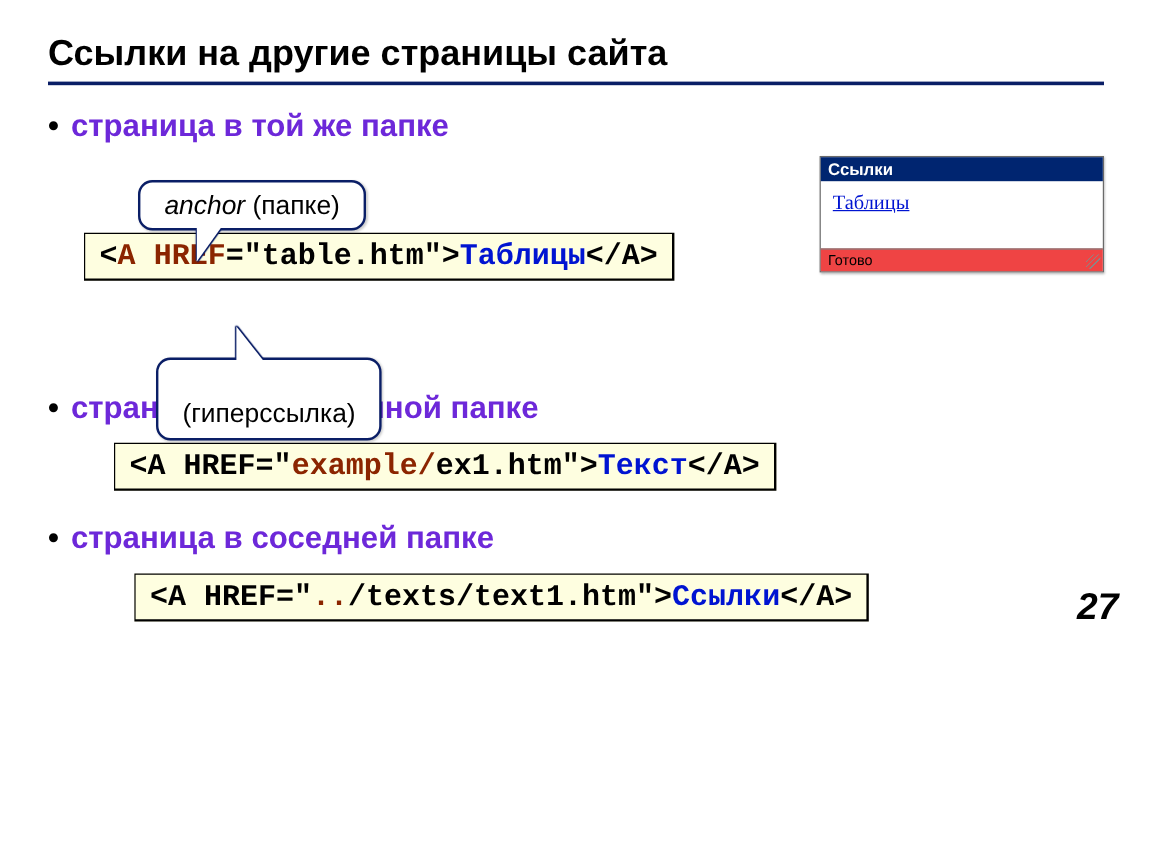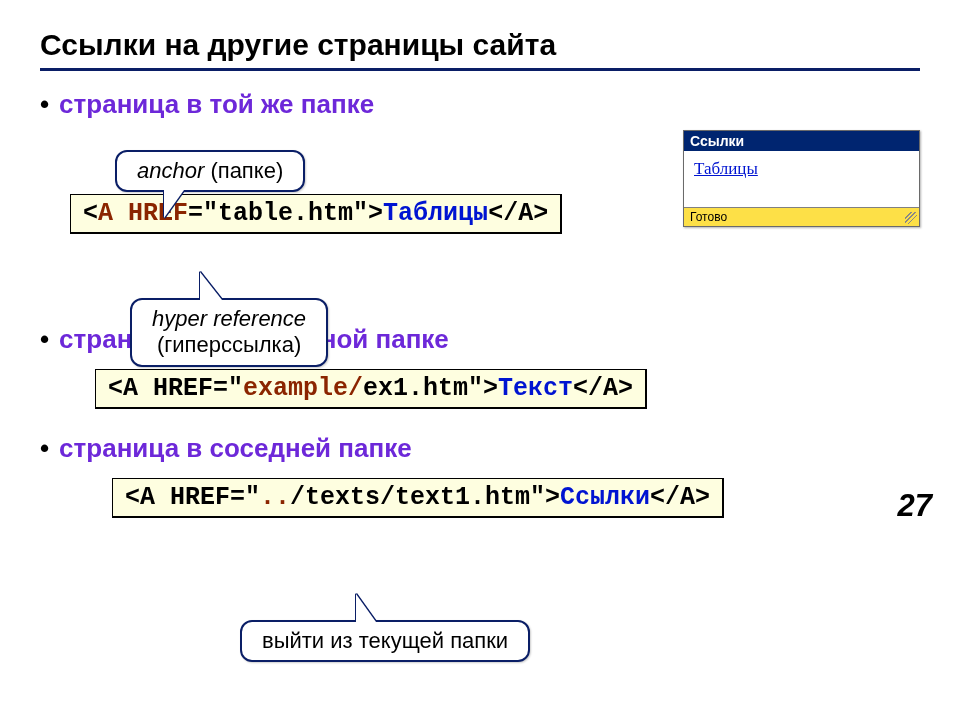--- a/index.html
+++ b/index.html
@@ -122,21 +122,21 @@
   .browser .content {
     padding: 8px 10px 28px 10px;
     font-family: "Times New Roman", serif;
   }
   .browser .content a {
     color: #0014d1;
     text-decoration: underline;
     font-size: 17px;
   }
   .browser .status {
-    background: #fde047;
+    background: #ef4444;
     border-top: 1px solid #808080;
     font-size: 12px;
     padding: 2px 6px;
     position: relative;
   }
   .browser .grip {
     position: absolute;
     right: 2px; bottom: 2px;
     width: 12px; height: 12px;
     background:
@@ -174,45 +174,39 @@
 
   <div style="height:60px;"></div>
 
   <div class="codebox">
     <span>&lt;</span><span class="brown">A</span><span> </span><span class="brown">HREF</span><span>="table.htm"&gt;</span><span class="blue">Таблицы</span><span>&lt;/A&gt;</span>
   </div>
 
   
   <div class="callout-wrap" style="top:298px; left:130px;">
     <div class="callout">
-      <span class="it">hyper reference</span><br>
+      <br>
       <span>(гиперссылка)</span>
       <div class="tail tail-href"></div>
     </div>
   </div>
 
   
   <div class="bullet section2">страница во вложенной папке</div>
   <div class="codebox" style="margin-left:55px;">
     <span>&lt;A HREF="</span><span class="brown">example/</span><span>ex1.htm"&gt;</span><span class="blue">Текст</span><span>&lt;/A&gt;</span>
   </div>
 
   
   <div class="bullet section3">страница в соседней папке</div>
   <div class="codebox" style="margin-left:72px;">
     <span>&lt;A HREF="</span><span class="brown">..</span><span>/texts/text1.htm"&gt;</span><span class="blue">Ссылки</span><span>&lt;/A&gt;</span>
   </div>
 
   
-  <div class="callout-wrap" style="top:620px; left:240px;">
-    <div class="callout">
-      <span>выйти из текущей папки</span>
-      <div class="tail tail-up"></div>
-    </div>
-  </div>
 
   
   <div class="browser">
     <div class="titlebar">Ссылки</div>
     <div class="content">
       <a>Таблицы</a>
     </div>
     <div class="status">
       <span>Готово</span>
       <div class="grip"></div>

